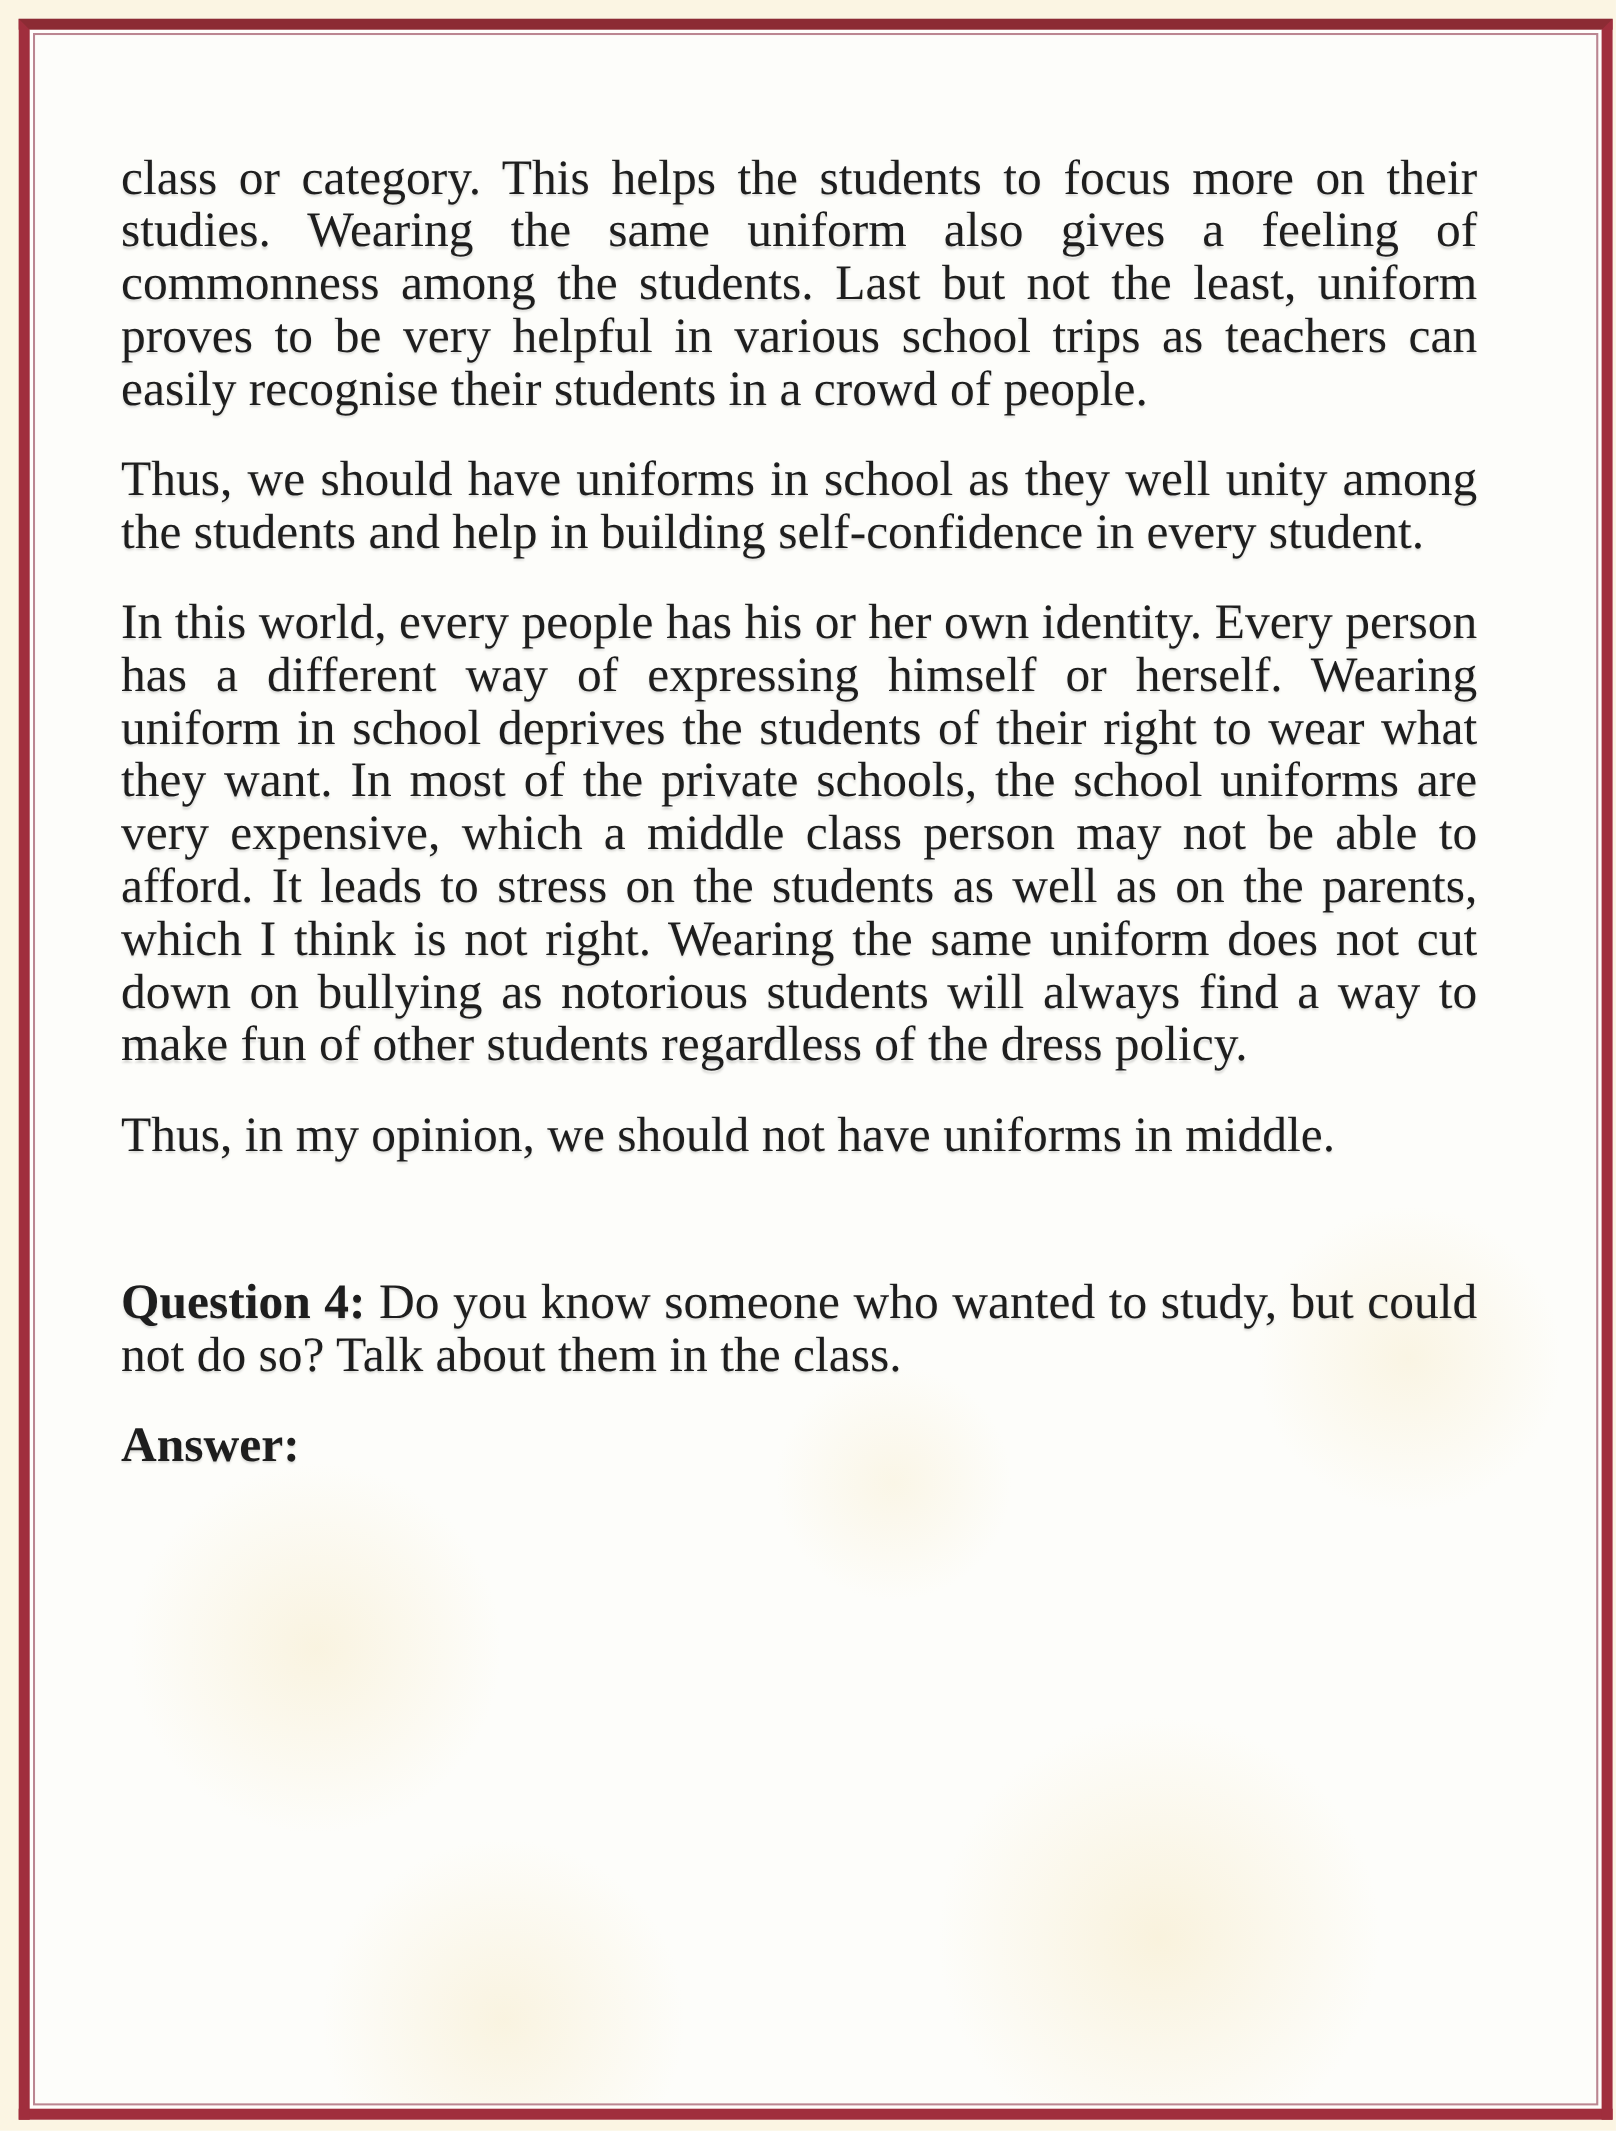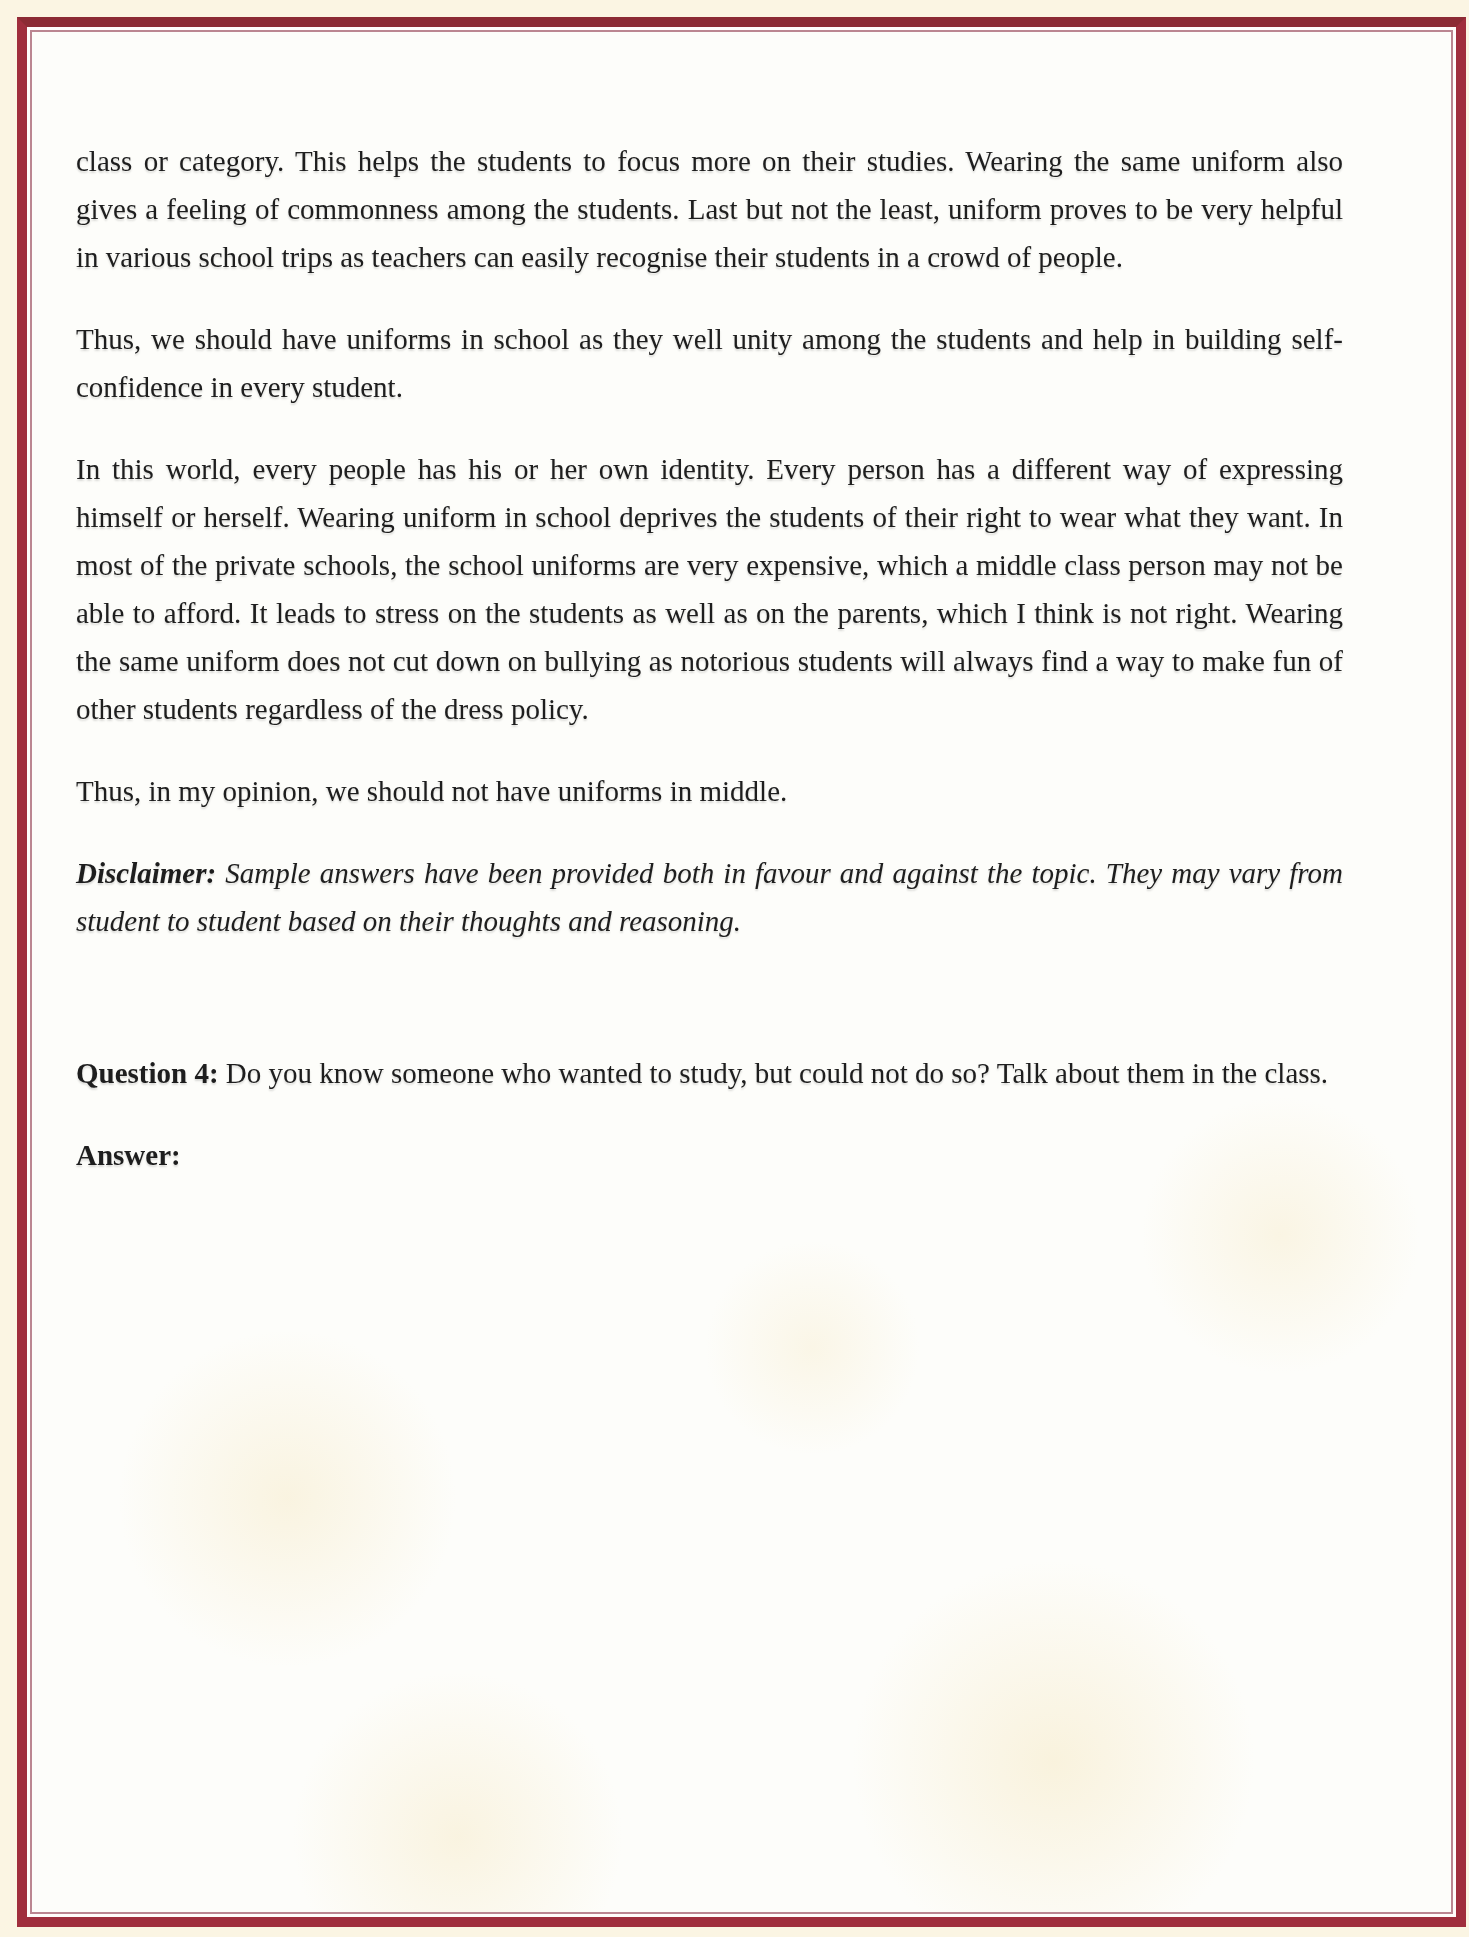--- a/index.html
+++ b/index.html
@@ -37,22 +37,22 @@
     background-image:
       radial-gradient(circle at 18% 78%, rgba(244,229,186,0.40) 0, rgba(244,229,186,0) 9%),
       radial-gradient(circle at 72% 92%, rgba(244,229,186,0.45) 0, rgba(244,229,186,0) 10%),
       radial-gradient(circle at 88% 64%, rgba(244,229,186,0.35) 0, rgba(244,229,186,0) 8%),
       radial-gradient(circle at 55% 70%, rgba(244,229,186,0.30) 0, rgba(244,229,186,0) 7%),
       radial-gradient(circle at 30% 96%, rgba(244,229,186,0.40) 0, rgba(244,229,186,0) 8%);
     overflow: hidden;
   }
   .content {
     box-sizing: border-box;
-    padding: 105px 108px 0 44px;
-    font-size: 29px;
+    padding: 105px 108px 0 78px;
+    font-size: 45px;
     line-height: 48px;
     color: #1e1e1e;
     text-align: justify;
     text-shadow: 0 2px 2px rgba(30,30,30,0.16);
     font-family: Liberation Serif, serif;
   }
   .block { margin: 0 0 34px 0; }
   .heading { font-weight: bold; }
   .disclaimer { font-style: italic; }
   .disclaimer .label { font-weight: bold; font-style: italic; }
@@ -64,20 +64,19 @@
 <body>
 
 <div class="frame">
   <div class="inner-line">
     <div class="page">
       <main class="content">
           <p class="block paragraph"><span>class or category. This helps the students to focus more on their studies. Wearing the same uniform also gives a feeling of commonness among the students. Last but not the least, uniform proves to be very helpful in various school trips as teachers can easily recognise their students in a crowd of people.</span></p>
           <p class="block paragraph"><span>Thus, we should have uniforms in school as they well unity among the students and help in building self-confidence in every student.</span></p>
           <p class="block paragraph"><span>In this world, every people has his or her own identity. Every person has a different way of expressing himself or herself. Wearing uniform in school deprives the students of their right to wear what they want. In most of the private schools, the school uniforms are very expensive, which a middle class person may not be able to afford. It leads to stress on the students as well as on the parents, which I think is not right. Wearing the same uniform does not cut down on bullying as notorious students will always find a way to make fun of other students regardless of the dress policy.</span></p>
           <p class="block paragraph"><span>Thus, in my opinion, we should not have uniforms in middle.</span></p>
-          <p class="block disclaimer"><strong class="label">Disclaimer:</strong> <span>Sample answers have been provided both in favour and against the topic. They may vary from student to student based on their thoughts and reasoning.</span></p>
           <div class="spacer"></div>
           <p class="block question"><strong class="label">Question 4:</strong> <span>Do you know someone who wanted to study, but could not do so? Talk about them in the class.</span></p>
           <p class="block answer"><strong class="label">Answer:</strong></p>
         </main>
     </div>
   </div>
 </div>
 
 </body></html>

